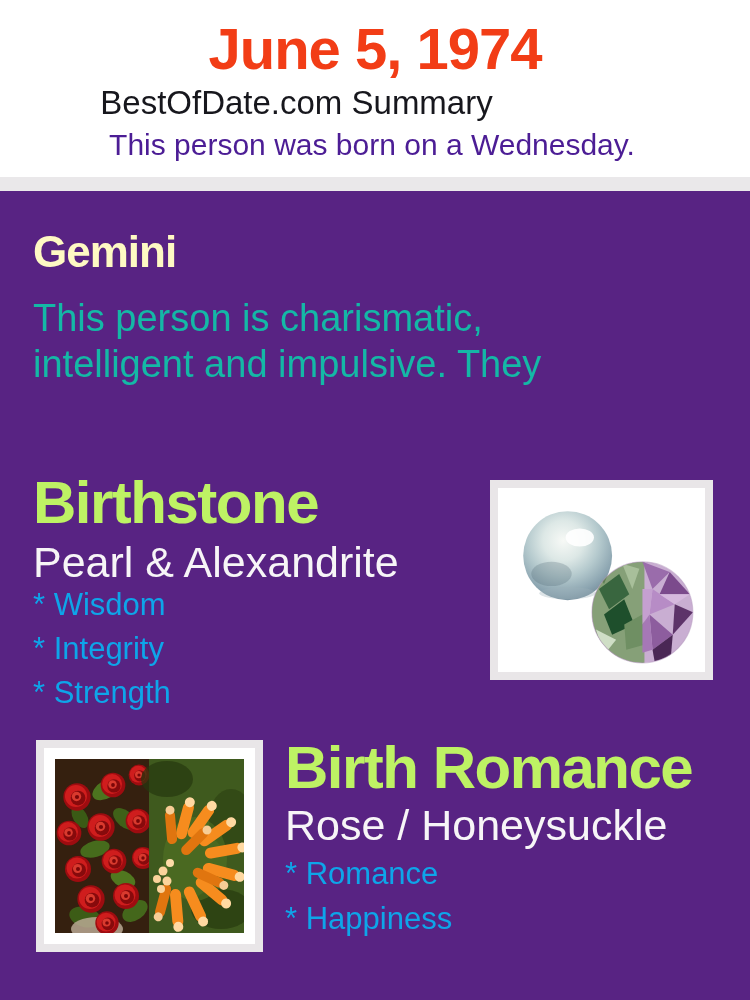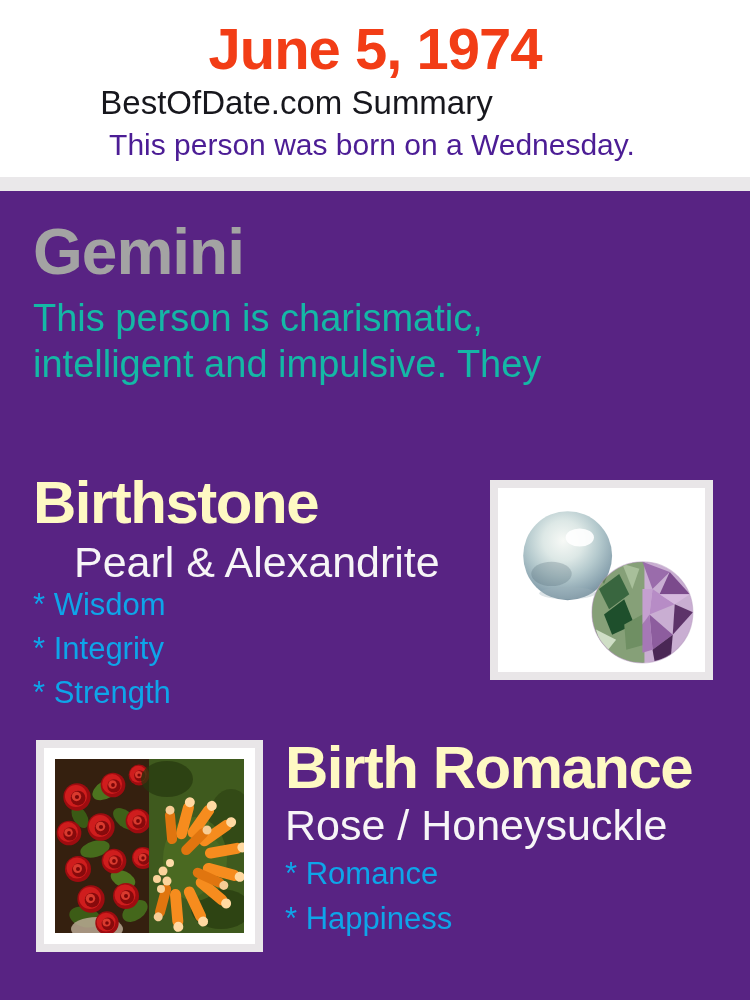--- a/index.html
+++ b/index.html
@@ -21,39 +21,39 @@
   }
   .born-line {
     position:absolute; top:127px; left:0; width:744px; text-align:center;
     font-size:30px; line-height:35px; font-weight:400; color:#4c1d95;
   }
   .divider { position:absolute; top:177px; left:0; width:750px; height:14px; background:#EAE8EA; }
   
   .main { position:absolute; top:191px; left:0; width:750px; height:809px; background:#582383; }
   .zodiac-h {
     position:absolute; left:33px; top:26px;
-    font-size:64px; line-height:70px; font-weight:700; color:#a3a3a3; letter-spacing:-1px;
+    font-size:44px; line-height:70px; font-weight:700; color:#fef9c3; letter-spacing:-1px;
   }
   .zodiac-desc {
     position:absolute; left:33px; top:104px; width:690px;
     font-size:38px; line-height:46px; font-weight:400; color:#14b8a6;
   }
   .section-h {
     position:absolute; font-size:60px; line-height:64px; font-weight:700;
-    color:#fef9c3; letter-spacing:-1.5px;
+    color:#bef264; letter-spacing:-1.5px;
   }
   .section-names {
     position:absolute; font-size:43px; line-height:48px; font-weight:400; color:#F7F5F7;
   }
   .traits { position:absolute; list-style:none; }
   .traits li {
     font-size:31px; line-height:44px; font-weight:400; color:#0ea5e9; white-space:pre;
   }
   .stone-h   { left:33px;  top:280px; }
-  .stone-names { left:33px; top:347px;margin-left:41px; }
+  .stone-names { left:33px; top:347px; }
   .stone-traits { left:33px; top:392px; }
   .flower-h  { left:285px; top:545px; }
   .flower-names { left:285px; top:610px; }
   .flower-traits { left:285px; top:660px; }
   .flower-traits li { line-height:45px; }
   
   .photo {
     position:absolute; background:#ffffff; border:8px solid #E9E6E8; overflow:hidden;
   }
   .stone-photo  { left:490px; top:289px; width:223px; height:200px; padding:5px; }

